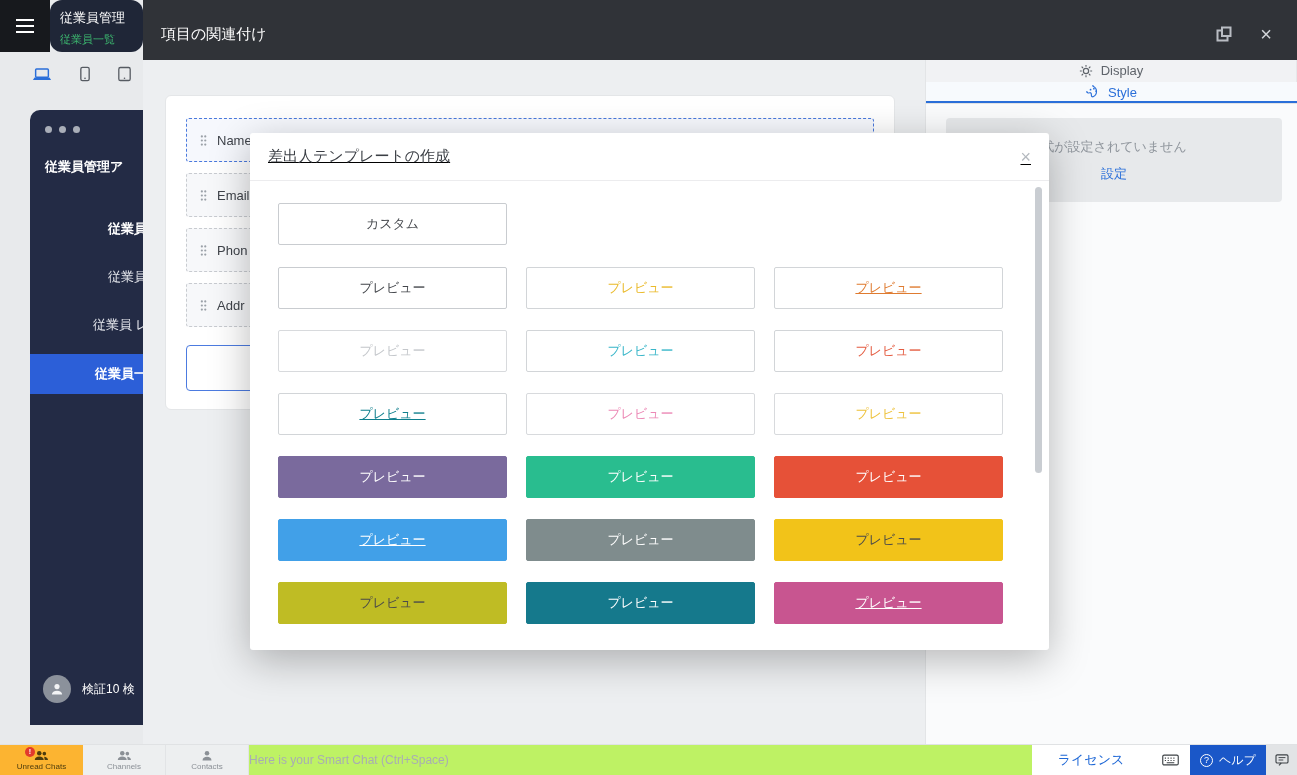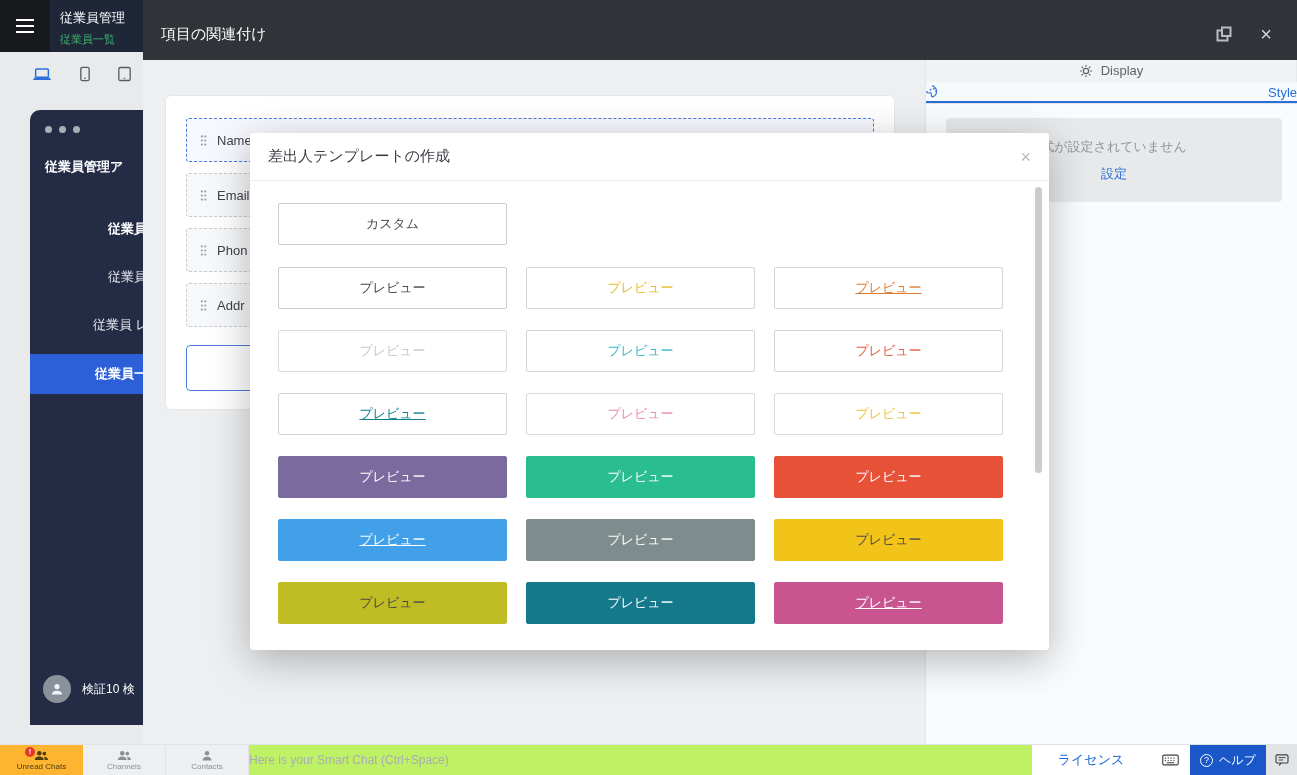--- a/index.html
+++ b/index.html
@@ -5,21 +5,21 @@
   * { margin:0; padding:0; box-sizing:border-box; }
   body { font-family:"Liberation Sans","DejaVu Sans",sans-serif; background:#9a9a9a; }
   .screen { position:relative; width:1297px; height:775px; overflow:hidden; background:#e9ebed; }
 
   
   .hamburger { position:absolute; left:0; top:0; width:50px; height:52px; background:#17191d;
     display:flex; flex-direction:column; align-items:center; justify-content:center; gap:4px; cursor:pointer; }
   .hamburger span { display:block; width:18px; height:2px; background:#fff; }
 
   .app-topbar { position:absolute; left:50px; top:0; width:93px; height:52px; background:#1f2637;
-    padding:9px 8px 0 10px; overflow:hidden; }
+    padding:9px 8px 0 10px; overflow:hidden;border-radius:12px; }
   .app-title { color:#ffffff; font-size:13px; white-space:nowrap; }
   .app-subtitle { color:#3dbb70; font-size:11px; margin-top:5px; white-space:nowrap; }
 
   .left-strip { position:absolute; left:0; top:52px; width:143px; height:692px; background:#e8eaec; overflow:hidden; }
   .device-bar { position:absolute; left:0; top:14px; width:143px; display:flex; align-items:center; gap:28px; padding-left:32px; }
   .dev { line-height:0; cursor:pointer; }
   .dev.active { color:#2a6fd9; }
   .dev.idle { color:#565b62; }
 
   .phone-mock { position:absolute; left:30px; top:58px; width:170px; height:615px; background:#232b45;
@@ -52,32 +52,32 @@
   .field-row.selected { border:1px dashed #4a79dd; background:#f6f8fd; }
   .drag-handle { line-height:0; color:#9ba1a8; cursor:grab; }
   .field-label { font-size:13px; color:#3f434a; }
   .add-outline-btn { position:absolute; left:20px; top:249px; width:240px; height:46px; background:#ffffff;
     border:1px solid #4c7be0; border-radius:4px; cursor:pointer; }
 
   .right-panel { position:absolute; left:782px; top:0; width:372px; height:684px; background:#fafbfc; border-left:1px solid #e3e5e7; }
   .panel-tabs { display:flex; height:44px; border-bottom:1px solid #e1e3e5;flex-direction:column; }
   .tab { flex:1; display:flex; align-items:center; justify-content:center; gap:8px; font-size:13px; cursor:pointer; }
   .tab-display { color:#5f646b; background:#f1f2f4; border-right:1px solid #e6e8ea; }
-  .tab-style { color:#2a6fd9; background:#f7fafd; box-shadow:inset 0 -2px 0 #2a6fd9;justify-content:space-between; }
+  .tab-style { color:#2a6fd9; background:#f7fafd; box-shadow:inset 0 -2px 0 #2a6fd9; }
   .tab .ticon { line-height:0; }
   .empty-box { position:absolute; left:20px; top:58px; width:336px; height:84px; background:#e7e9eb; border-radius:4px;
     display:flex; flex-direction:column; align-items:center; justify-content:center; gap:9px; }
   .empty-msg { color:#8f959c; font-size:13px; }
   .settings-link { color:#2a6fd9; font-size:13px; cursor:pointer; }
 
   
   .dialog { position:absolute; left:250px; top:133px; width:799px; height:517px; background:#ffffff;
     border-radius:3px; box-shadow:0 10px 40px rgba(0,0,0,.28); }
   .dlg-header { height:48px; display:flex; align-items:center; justify-content:space-between; padding:0 18px;
-    border-bottom:1px solid #ececee; }
+    border-bottom:1px solid #ececee;text-decoration:underline; }
   .dlg-title { font-size:15px; color:#3b3f45; }
   .dlg-close { color:#b4b9bf; font-size:18px; cursor:pointer; line-height:1; }
   .dlg-content { padding:22px 28px; }
   .tpl { display:block; width:229px; height:42px; border:1px solid #c9ccd0; border-radius:2px;
     font-size:13px; cursor:pointer; font-family:inherit; background:#fff; }
   .custom-row { margin-bottom:22px; }
   .tpl-grid { display:grid; grid-template-columns:repeat(3,229px); column-gap:19px; row-gap:21px; }
   .dlg-scroll { position:absolute; right:7px; top:54px; width:7px; height:286px; background:#c9cdd2; border-radius:4px; cursor:pointer; }
 
   

